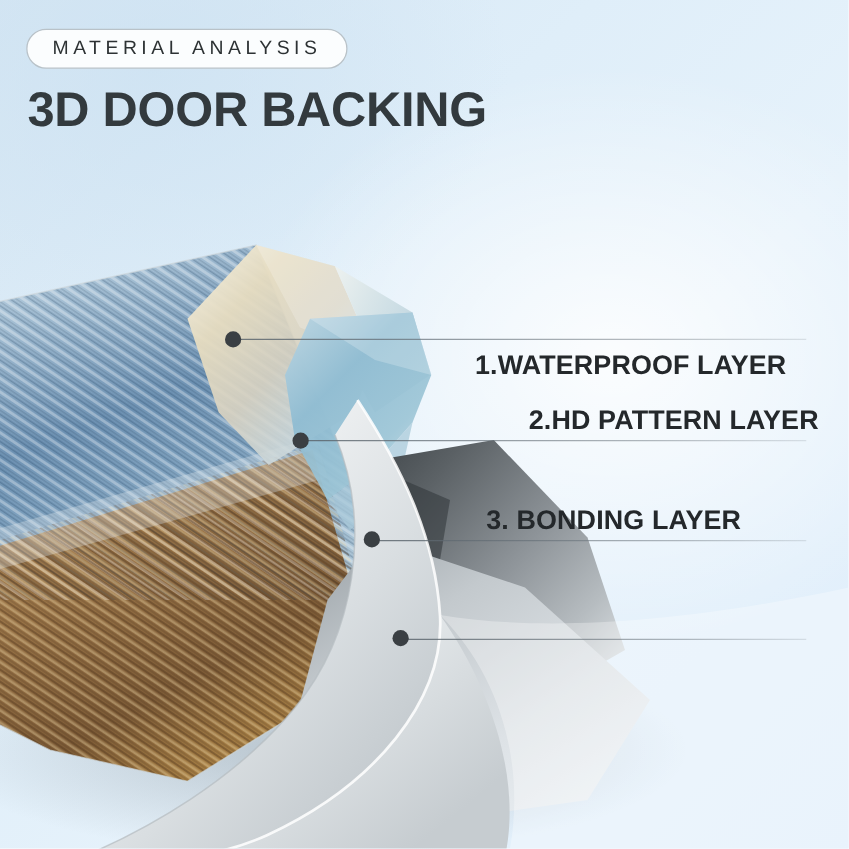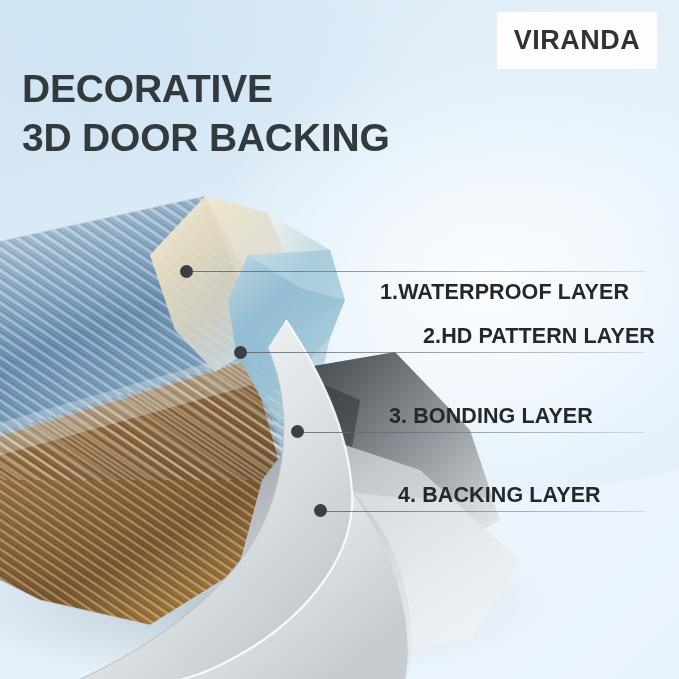--- a/index.html
+++ b/index.html
@@ -264,38 +264,36 @@
         <path d="M 286,320 C 320,372 348,428 352,492 C 356,560 300,628 214,668
                  C 170,688 110,694 55,690" fill="none" stroke="#ffffff" stroke-width="2.2" opacity="0.85"></path>
         <path d="M 268,348 C 298,420 284,508 236,566 C 190,622 120,664 55,690" fill="none" stroke="#b5bcc1" stroke-width="1.2" opacity="0.7"></path>
       </g>
 
       <path d="M 352,492 C 400,540 420,610 408,679 L 679,679 L 679,470
                C 540,500 430,505 352,492 Z" fill="#ffffff" opacity="0.30"></path>
     </svg>
   </div>
 
+  <div class="badge">
+    <span>MATERIAL ANALYSIS</span>
+  </div>
 
   <div class="title">
-    <span>DECORATIVE</span>
     <span class="l2">3D DOOR BACKING</span>
   </div>
 
-  <div class="brandbox">
-    <span>VIRANDA</span>
-  </div>
 
   <div class="rule r1"></div>
   <div class="rule r2"></div>
   <div class="rule r3"></div>
   <div class="rule r4"></div>
 
   <div class="dot d1"></div>
   <div class="dot d2"></div>
   <div class="dot d3"></div>
   <div class="dot d4"></div>
 
   <div class="callout c1">1.WATERPROOF LAYER</div>
   <div class="callout c2">2.HD PATTERN LAYER</div>
   <div class="callout c3">3. BONDING LAYER</div>
-  <div class="callout c4">4. BACKING LAYER</div>
 
 </div>
 
 </body></html>

